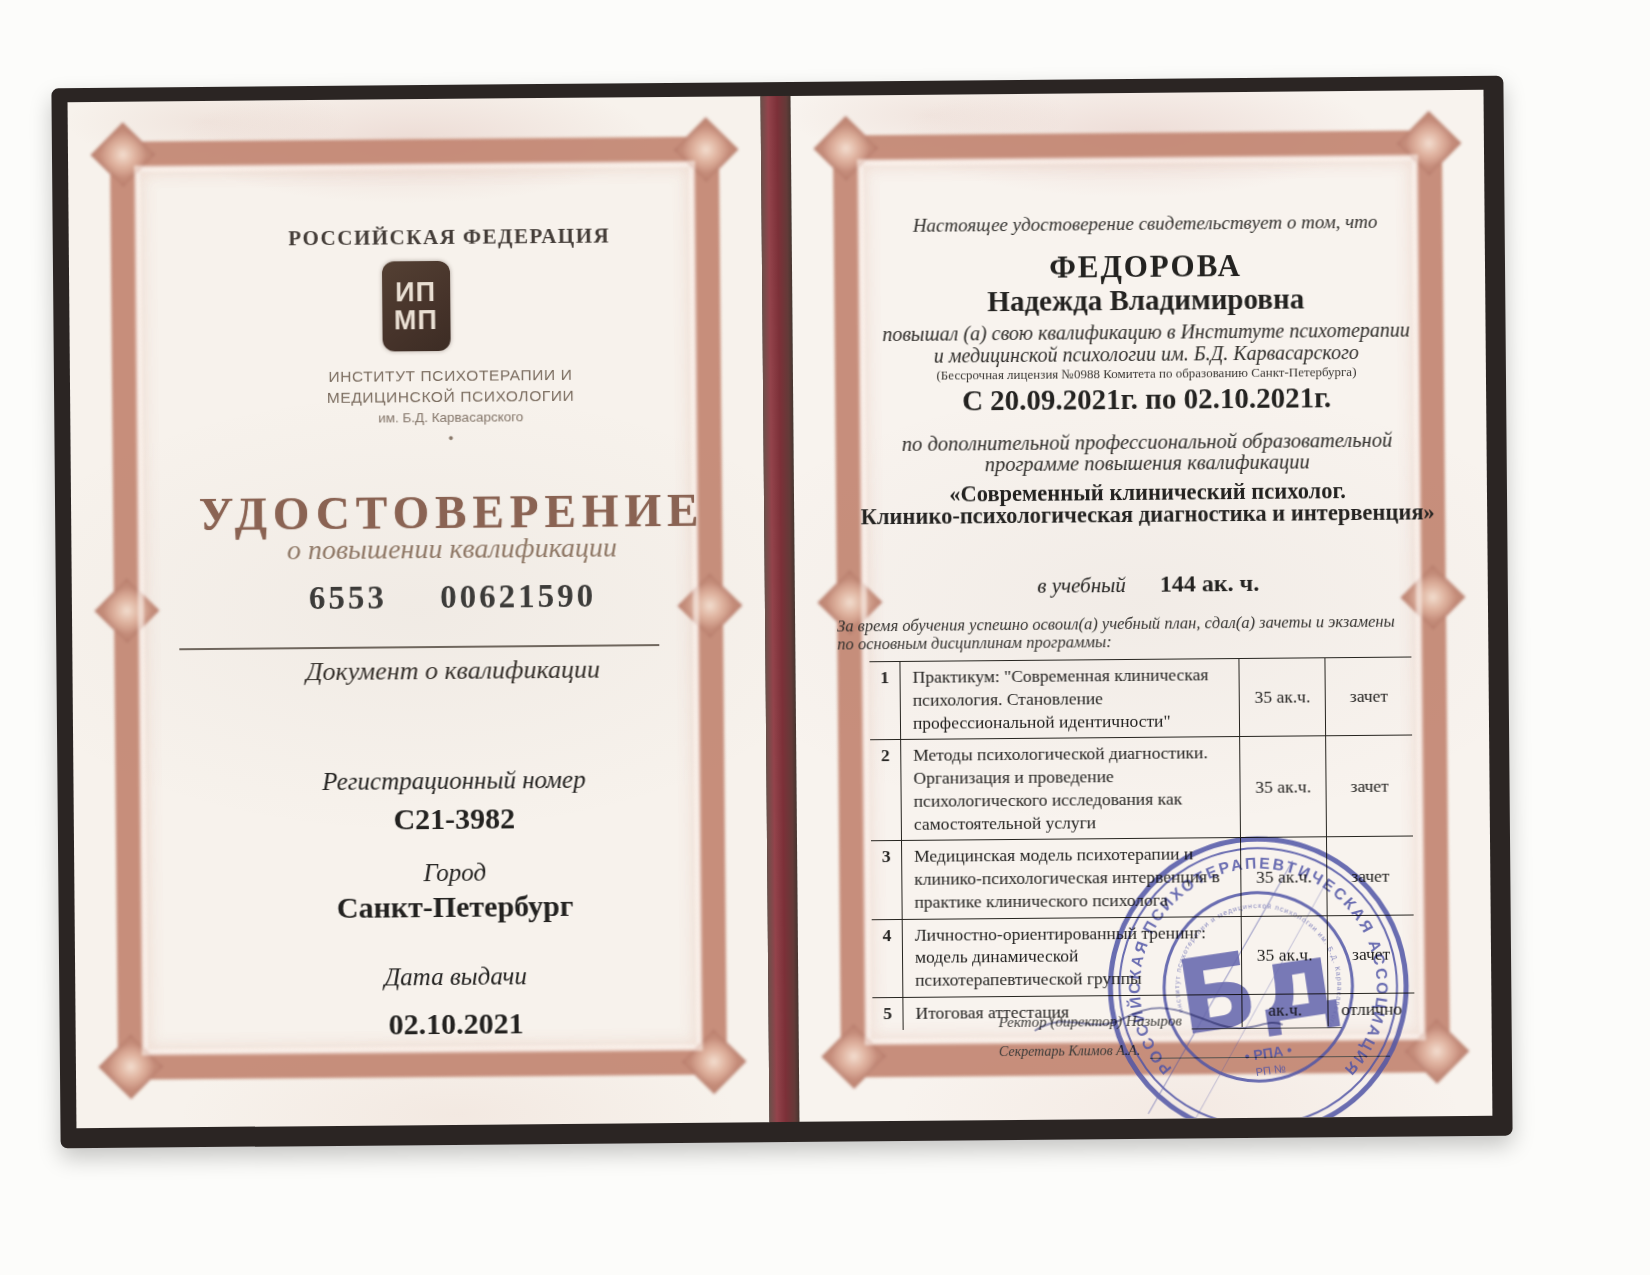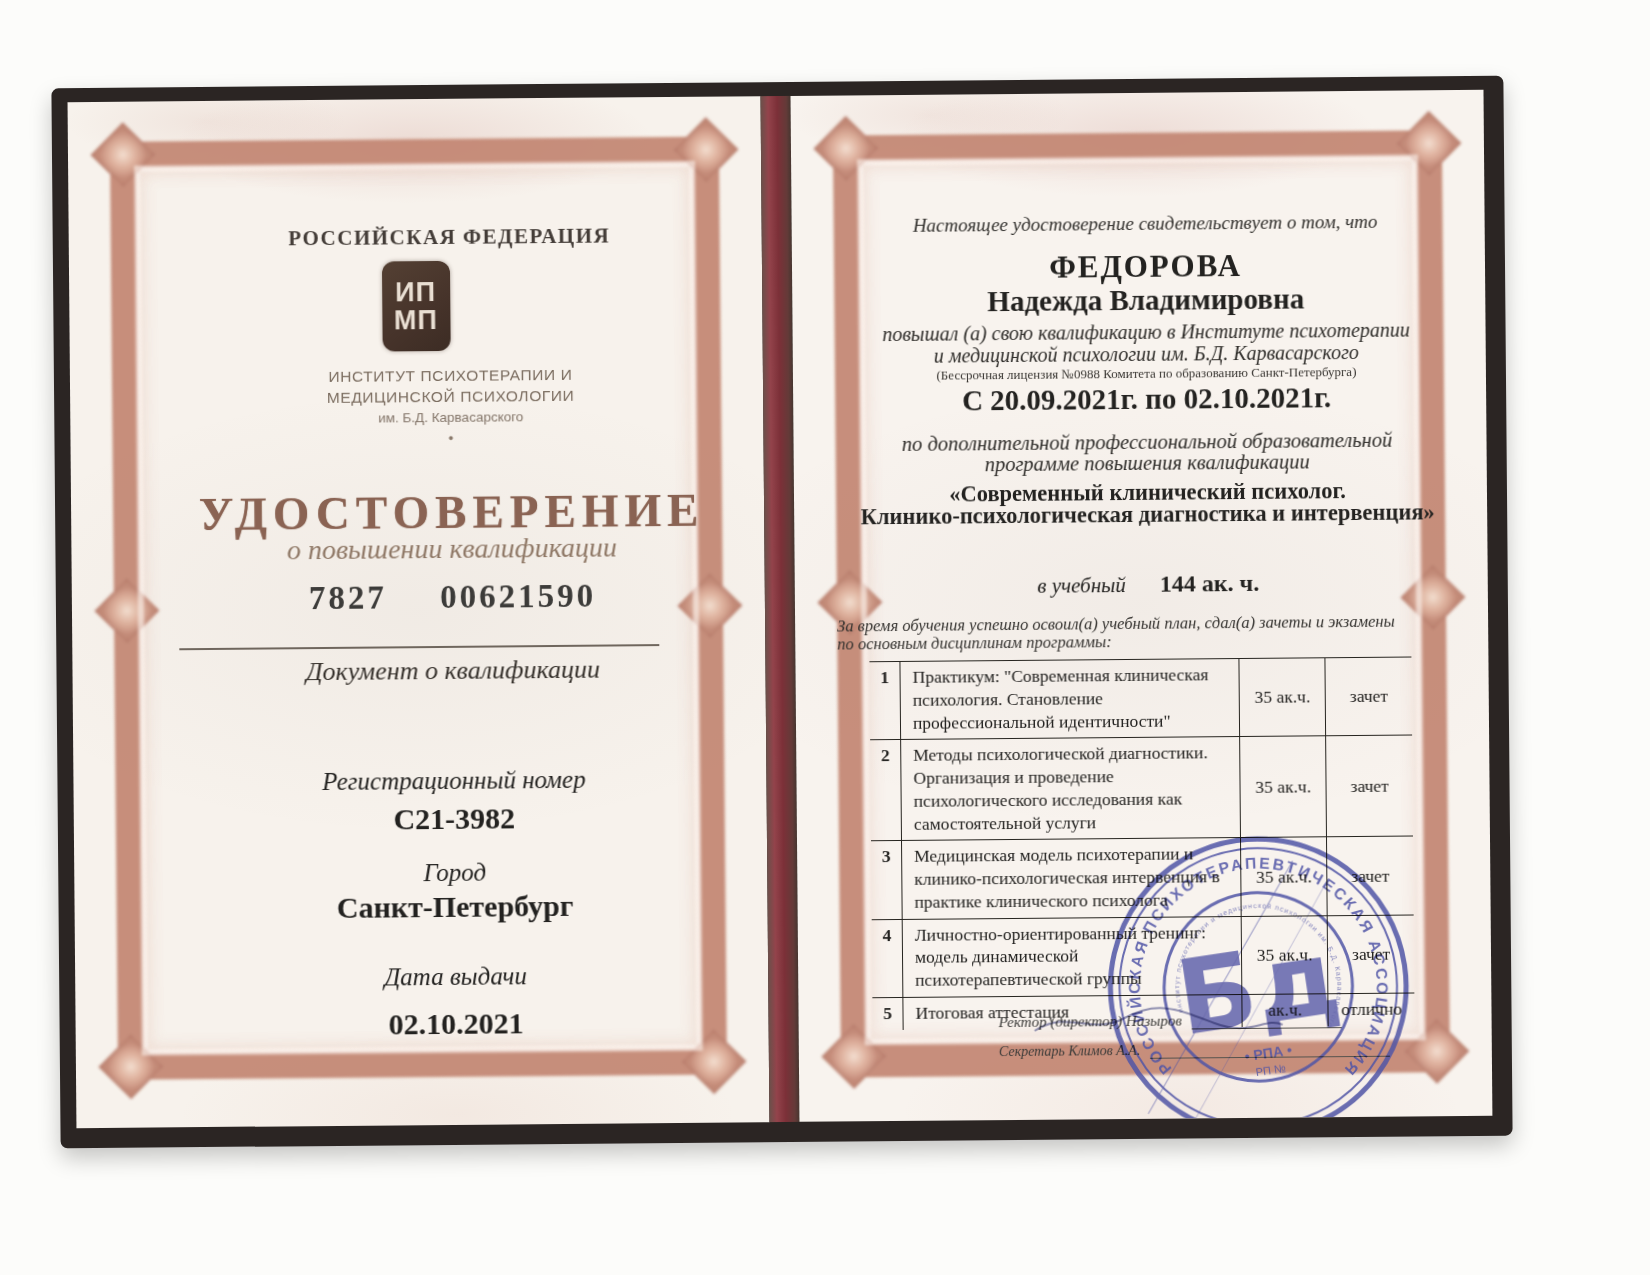--- a/index.html
+++ b/index.html
@@ -134,21 +134,21 @@
           <span>ИП</span>
           <span>МП</span>
         </div>
         <div class="abs inst1">ИНСТИТУТ ПСИХОТЕРАПИИ И</div>
         <div class="abs inst2">МЕДИЦИНСКОЙ ПСИХОЛОГИИ</div>
         <div class="abs inst3">им. Б.Д. Карвасарского</div>
         <div class="abs mark">●</div>
         <div class="abs doc-title">УДОСТОВЕРЕНИЕ</div>
         <div class="abs doc-sub it">о повышении квалификации</div>
         <div class="abs serial">
-          <span>7827</span>
+          <span>6553</span>
           <span>00621590</span>
         </div>
         <div class="rule"></div>
         <div class="abs doc-type it">Документ о квалификации</div>
         <div class="abs reg-label it">Регистрационный номер</div>
         <div class="abs reg-value">С21-3982</div>
         <div class="abs city-label it">Город</div>
         <div class="abs city-value">Санкт-Петербург</div>
         <div class="abs date-label it">Дата выдачи</div>
         <div class="abs date-value">02.10.2021</div>

